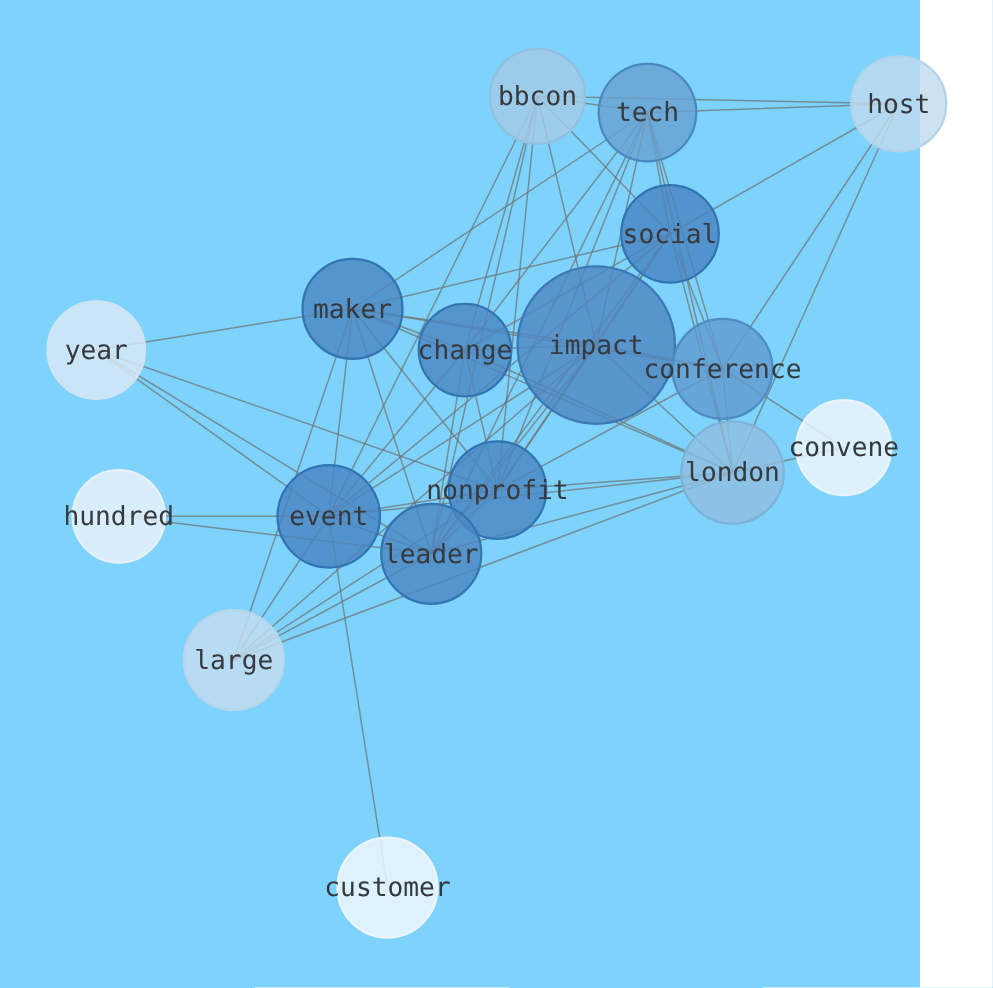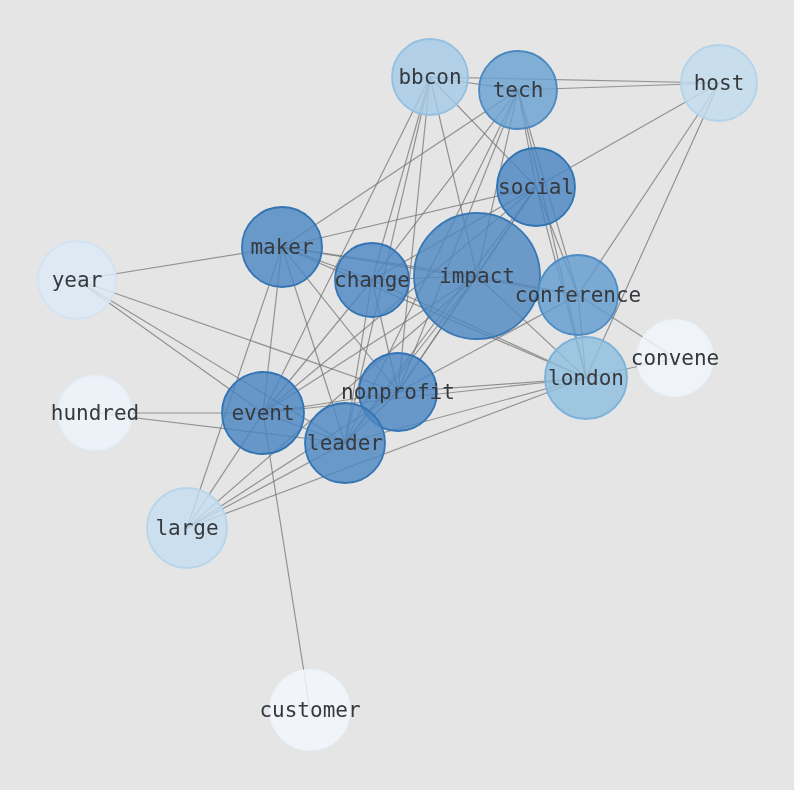--- a/index.html
+++ b/index.html
@@ -6,23 +6,23 @@
     margin: 0;
     padding: 0;
     background: #ffffff;
     width: 794px;
     height: 790px;
     overflow: hidden;
     font-family: "DejaVu Sans Mono", monospace;
   }
   .stage {
     position: relative;
-    width: 794px;
+    width: 736px;
     height: 790px;
-    background: #e5e5e5;
+    background: #7dd3fc;
     text-align: center;
   }
   svg { display: block; }
   .edge-line {
     stroke-linecap: round;
   }
   .node-circle {
     cursor: pointer;
   }
   .node-label {

